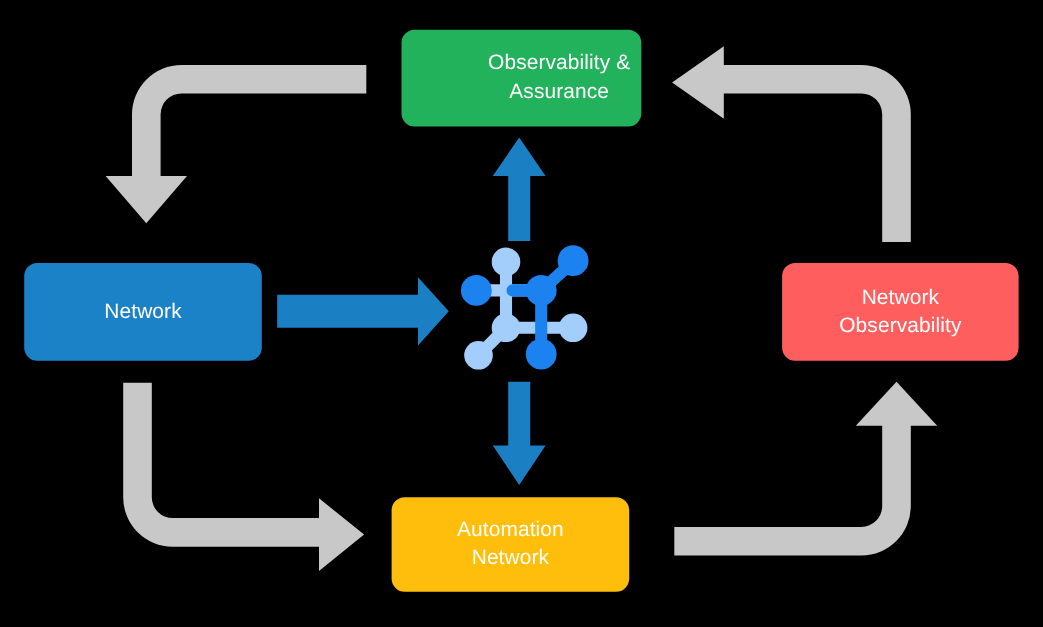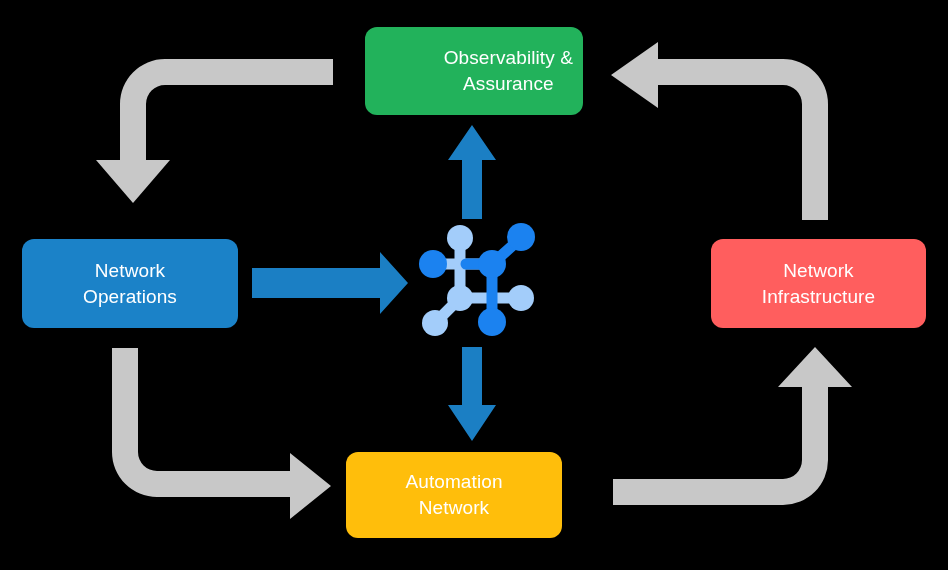--- a/index.html
+++ b/index.html
@@ -33,21 +33,21 @@
   #box-network-operations {
     left: 22px;  top: 239px;  width: 216px; height: 89px;
   }
   #box-observability {
     left: 365px; top: 27px;   width: 218px; height: 88px;
   }
   #box-network-infrastructure {
     left: 711px; top: 239px;  width: 215px; height: 89px;
   }
   #box-automation {
-    left: 346px; top: 452px;  width: 216px; height: 86px;
+    left: 356px; top: 452px;  width: 216px; height: 86px;
   }
   .svg-layer {
     position: absolute;
     left: 0; top: 0;
     width: 948px;
     height: 570px;
   }
   .label-line { display: block; }
 </style>
 </head>
@@ -111,35 +111,34 @@
       <circle cx="433" cy="264" r="14" fill="#1b82f0"></circle>
       <circle cx="492" cy="264" r="14" fill="#1b82f0"></circle>
       <circle cx="521" cy="237" r="14" fill="#1b82f0"></circle>
       <circle cx="492" cy="322" r="14" fill="#1b82f0"></circle>
     </g>
   </svg>
 
   <div class="node-box" id="box-network-operations" style="background:#1b82c8;">
     <span>
       <span class="label-line">Network</span>
-      <span class="label-line">Operations</span>
     </span>
   </div>
 
   <div class="node-box" id="box-observability" style="background:#22b25b;justify-content:flex-end;">
     <span>
       <span class="label-line">Observability &amp;</span>
       <span class="label-line">Assurance</span>
     </span>
   </div>
 
   <div class="node-box" id="box-network-infrastructure" style="background:#ff5e5e;">
     <span>
       <span class="label-line">Network</span>
-      <span class="label-line">Infrastructure</span>
+      <span class="label-line">Observability</span>
     </span>
   </div>
 
   <div class="node-box" id="box-automation" style="background:#ffbe0b;">
     <span>
       <span class="label-line">Automation</span>
       <span class="label-line">Network</span>
     </span>
   </div>
 

